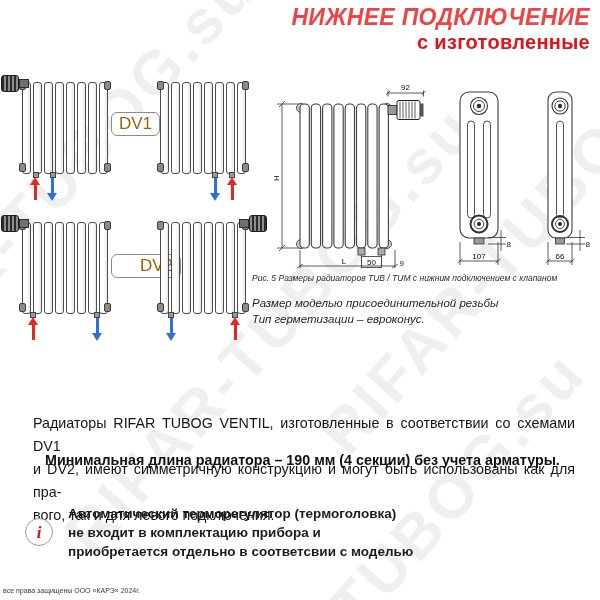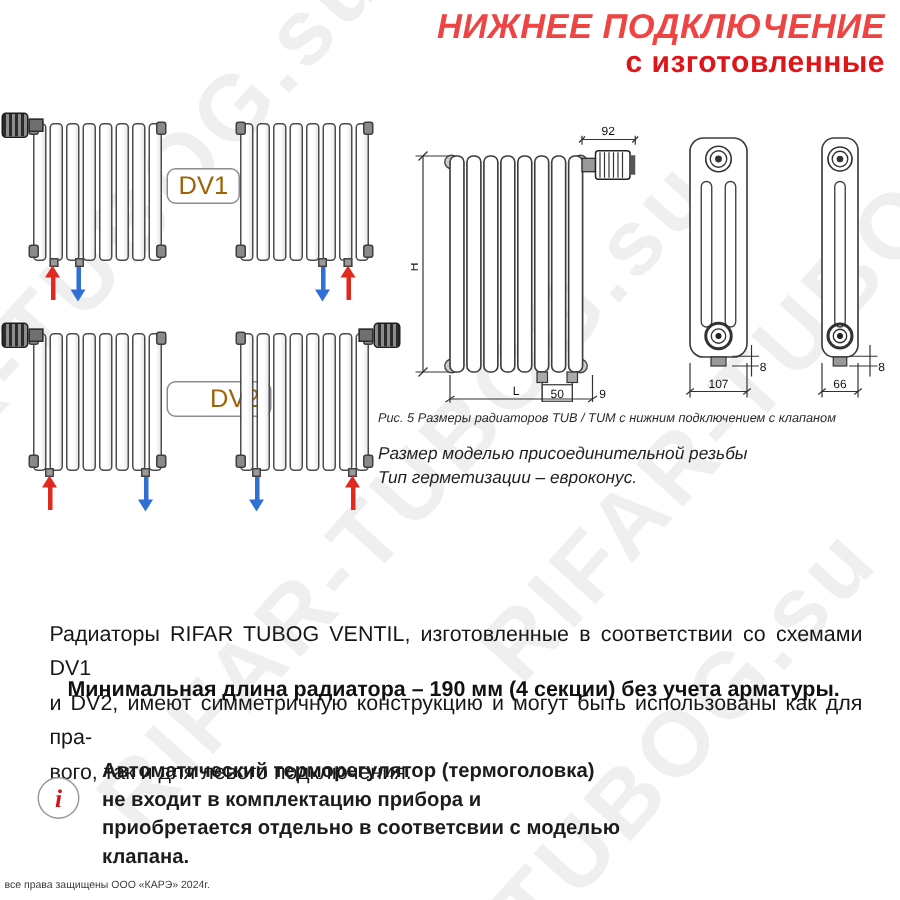--- a/index.html
+++ b/index.html
@@ -329,19 +329,18 @@
 
     <div class="min-length">Минимальная длина радиатора – 190 мм (4 секции) без учета арматуры.</div>
 
     <div class="info-icon">
       <span>i</span>
     </div>
     <div class="info-text">
       <div>Автоматический терморегулятор (термоголовка)</div>
       <div>не входит в комплектацию прибора и</div>
       <div>приобретается отдельно в соответсвии с моделью</div>
-      <div>клапана.</div>
     </div>
 
     <div class="footer">все права защищены ООО «КАРЭ» 2024г.</div>
 
   </div>
 </div>
 
 </body></html>

